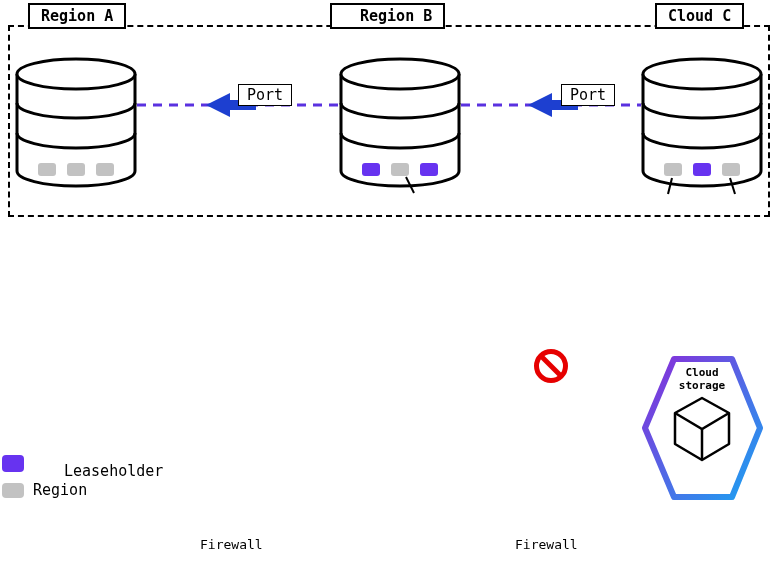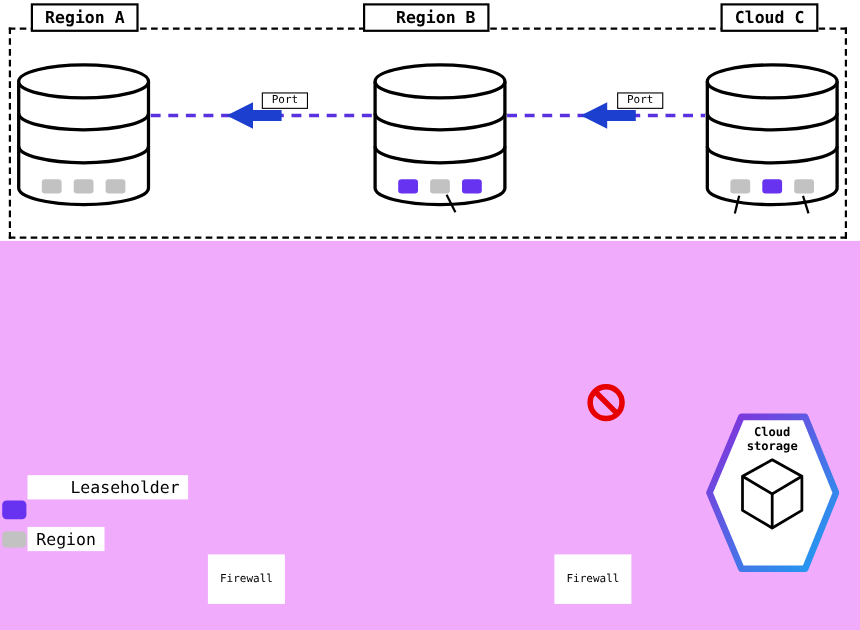--- a/index.html
+++ b/index.html
@@ -1,21 +1,21 @@
 <!DOCTYPE html>
 <html><head>
 <meta charset="utf-8">
 <style>
   * { margin: 0; padding: 0; box-sizing: border-box; }
   body { background: #222; }
   .stage {
     position: relative;
     width: 782px;
     height: 573px;
-    background: #f0abfc;
+    background: #ffffff;
     overflow: hidden;
     font-family: "DejaVu Sans Mono", "Liberation Mono", monospace;
     color: #000;
   }
   .top-band {
     position: absolute; left: 0; top: 0;
     width: 782px; height: 219px;
     background: #fff;
   }
   .regions-border {
@@ -38,40 +38,40 @@
   .db-c { left: 641px; }
   .slots {
     position: absolute; left: 0; right: 0; top: 106px;
     display: flex; justify-content: center; gap: 11px;
   }
   .slot { width: 18px; height: 13px; border-radius: 3px; background: #bbb; }
   .overlay { position: absolute; left: 0; top: 0; z-index: 4; pointer-events: none; }
   .port-label {
     position: absolute; top: 84px;
     background: #fff; border: 1.5px solid #000;
-    font-size: 10px; padding: 1px 8px; z-index: 6; white-space: nowrap;
+    font-size: 15px; padding: 1px 8px; z-index: 6; white-space: nowrap;
   }
   .port-ab { left: 238px; }
   .port-bc { left: 561px; }
   .legend-swatch { position: absolute; left: 2px; border-radius: 4px; z-index: 6; }
   .swatch-leaseholder { top: 455px; width: 22px; height: 17px; }
   .swatch-replica { top: 483px; width: 22px; height: 15px; }
   .legend-label {
     position: absolute; left: 25px; background: #fff;
     font-size: 15px; padding: 2px 8px; z-index: 6; white-space: nowrap;
   }
-  .legend-label-leaseholder { top: 432px; padding-left: 39px; }
+  .legend-label-leaseholder { top: 460px; padding-left: 39px; }
   .legend-label-replica { top: 479px; }
   .firewall-label {
-    position: absolute; top: 504px; background: #fff;
-    font-size: 10px; padding: 17px 11px; z-index: 6; white-space: nowrap;
+    position: absolute; top: 520px; background: #fff;
+    font-size: 13px; padding: 17px 11px; z-index: 6; white-space: nowrap;
   }
   .firewall-1 { left: 189px; }
   .firewall-2 { left: 504px; }
-  .hexagon { position: absolute; left: 641px; top: 374px; width: 122px; height: 148px; z-index: 5; }
+  .hexagon { position: absolute; left: 641px; top: 354px; width: 122px; height: 148px; z-index: 5; }
   .hexagon .caption {
     position: absolute; top: 12px; left: 0; right: 0;
     text-align: center; font-size: 11px; font-weight: bold; line-height: 13px;
   }
   .hexagon .caption span { display: inline-block; width: 62px; }
   .hexagon .cube { position: absolute; left: 32px; top: 42px; }
 </style>
 </head>
 <body>
 

